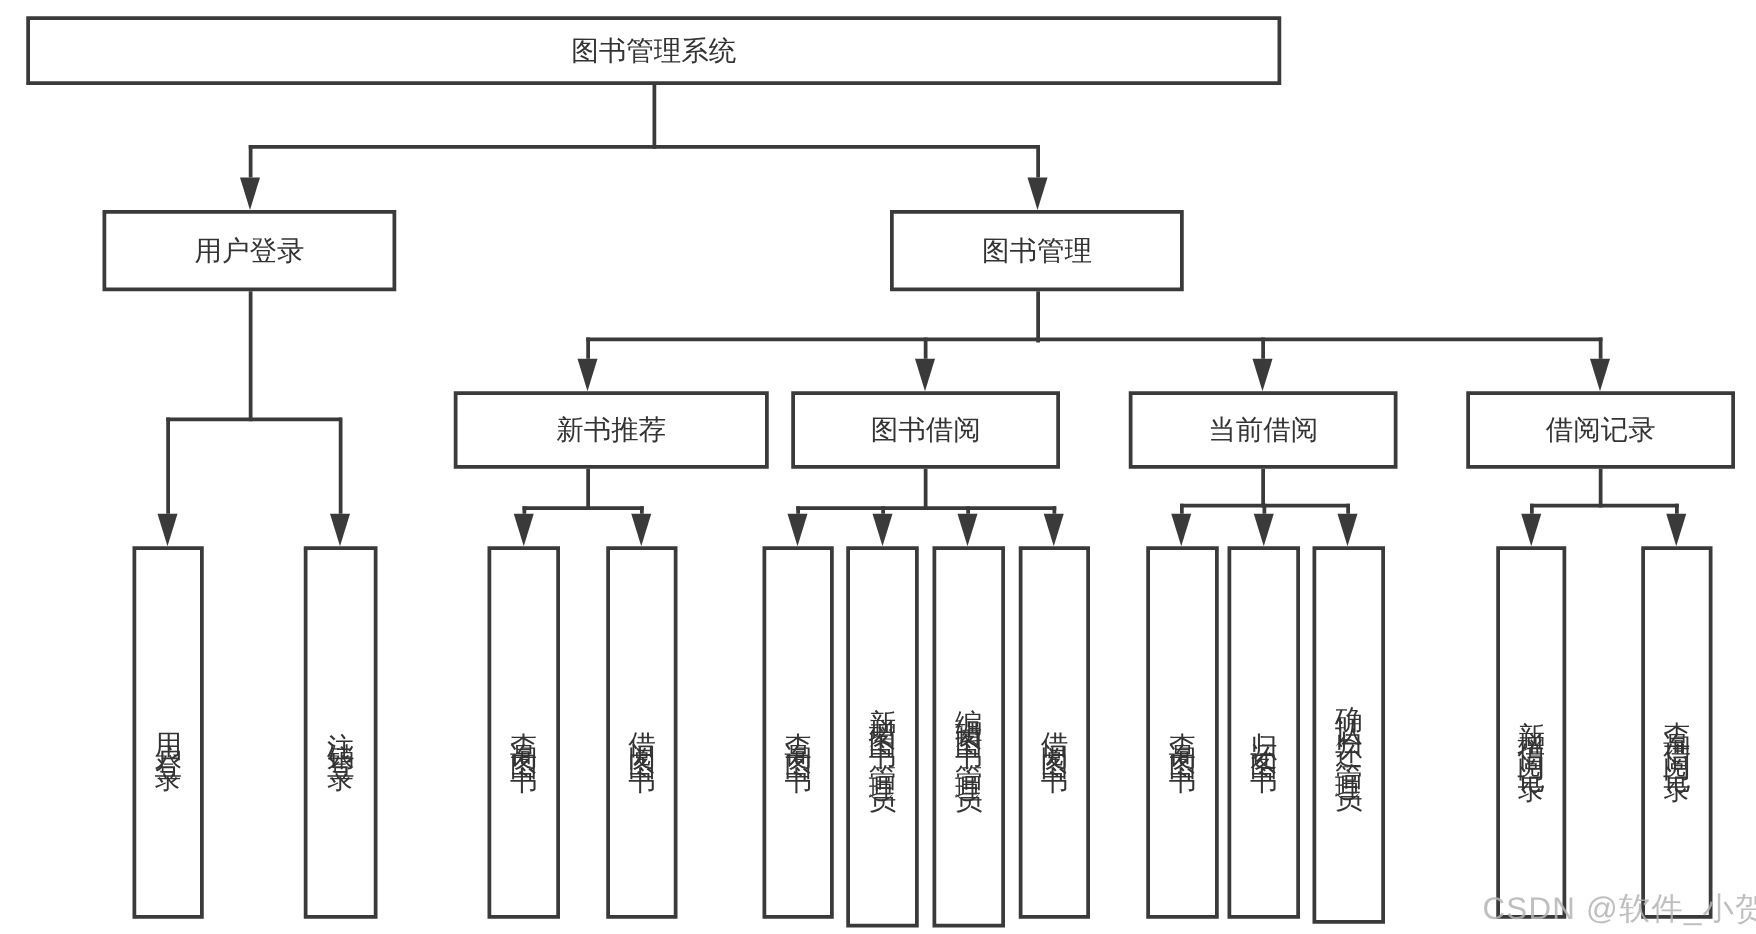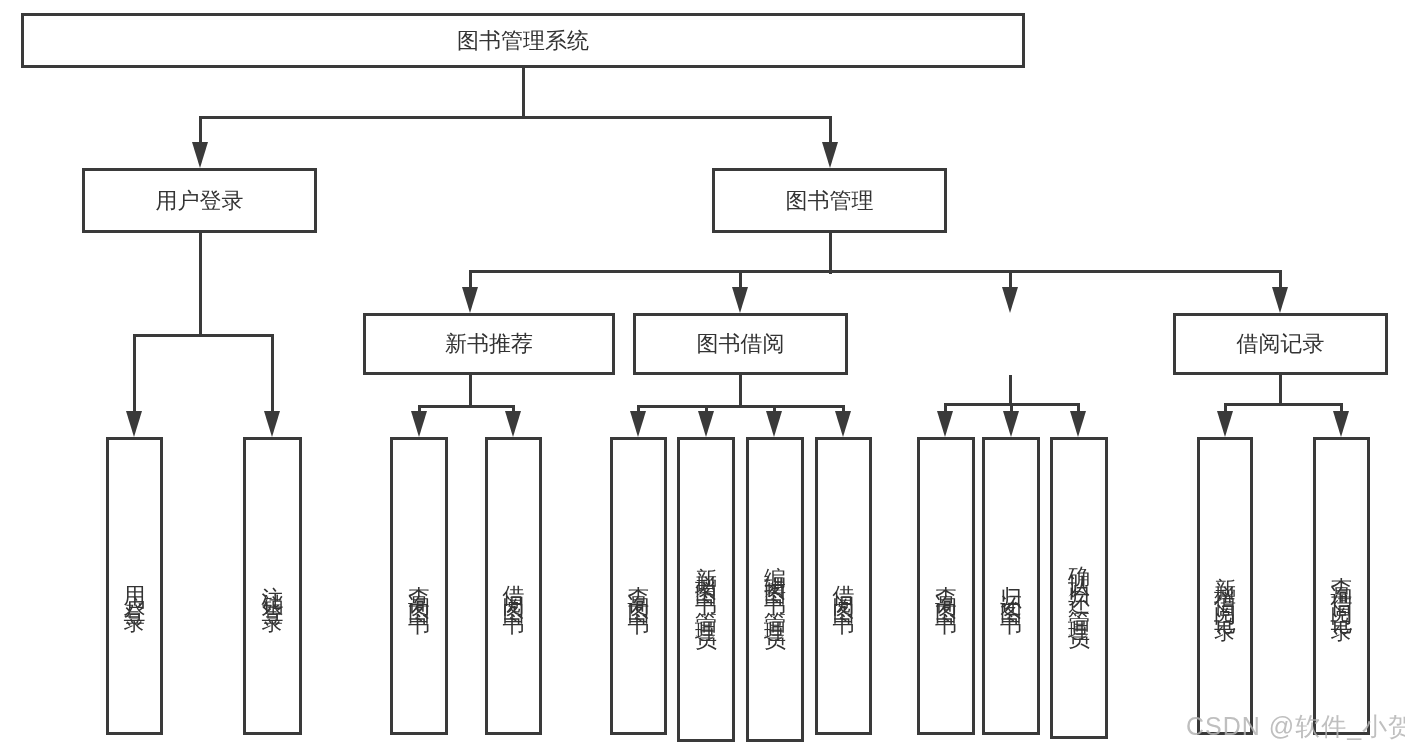--- a/index.html
+++ b/index.html
@@ -80,20 +80,23 @@
   <div class="arrow" style="left:1002px;top:287px"></div>
   <div class="vline" style="left:1278.5px;top:270px;height:17px"></div>
   <div class="arrow" style="left:1272px;top:287px"></div>
 
   <div class="node" style="left:363px;top:313px;width:252px;height:62px">
     <span class="lbl">新书推荐</span>
   </div>
   <div class="node" style="left:633px;top:313px;width:215px;height:62px">
     <span class="lbl">图书借阅</span>
   </div>
+  <div class="node" style="left:903px;top:313px;width:215px;height:62px">
+    <span class="lbl">当前借阅</span>
+  </div>
   <div class="node" style="left:1173px;top:313px;width:215px;height:62px">
     <span class="lbl">借阅记录</span>
   </div>
 
   <div class="vline" style="left:468.5px;top:375px;height:33px"></div>
   <div class="hline" style="left:417.5px;top:405px;width:97px"></div>
   <div class="vline" style="left:417.5px;top:405px;height:6px"></div>
   <div class="arrow" style="left:411px;top:411px"></div>
   <div class="vline" style="left:511.5px;top:405px;height:6px"></div>
   <div class="arrow" style="left:505px;top:411px"></div>

